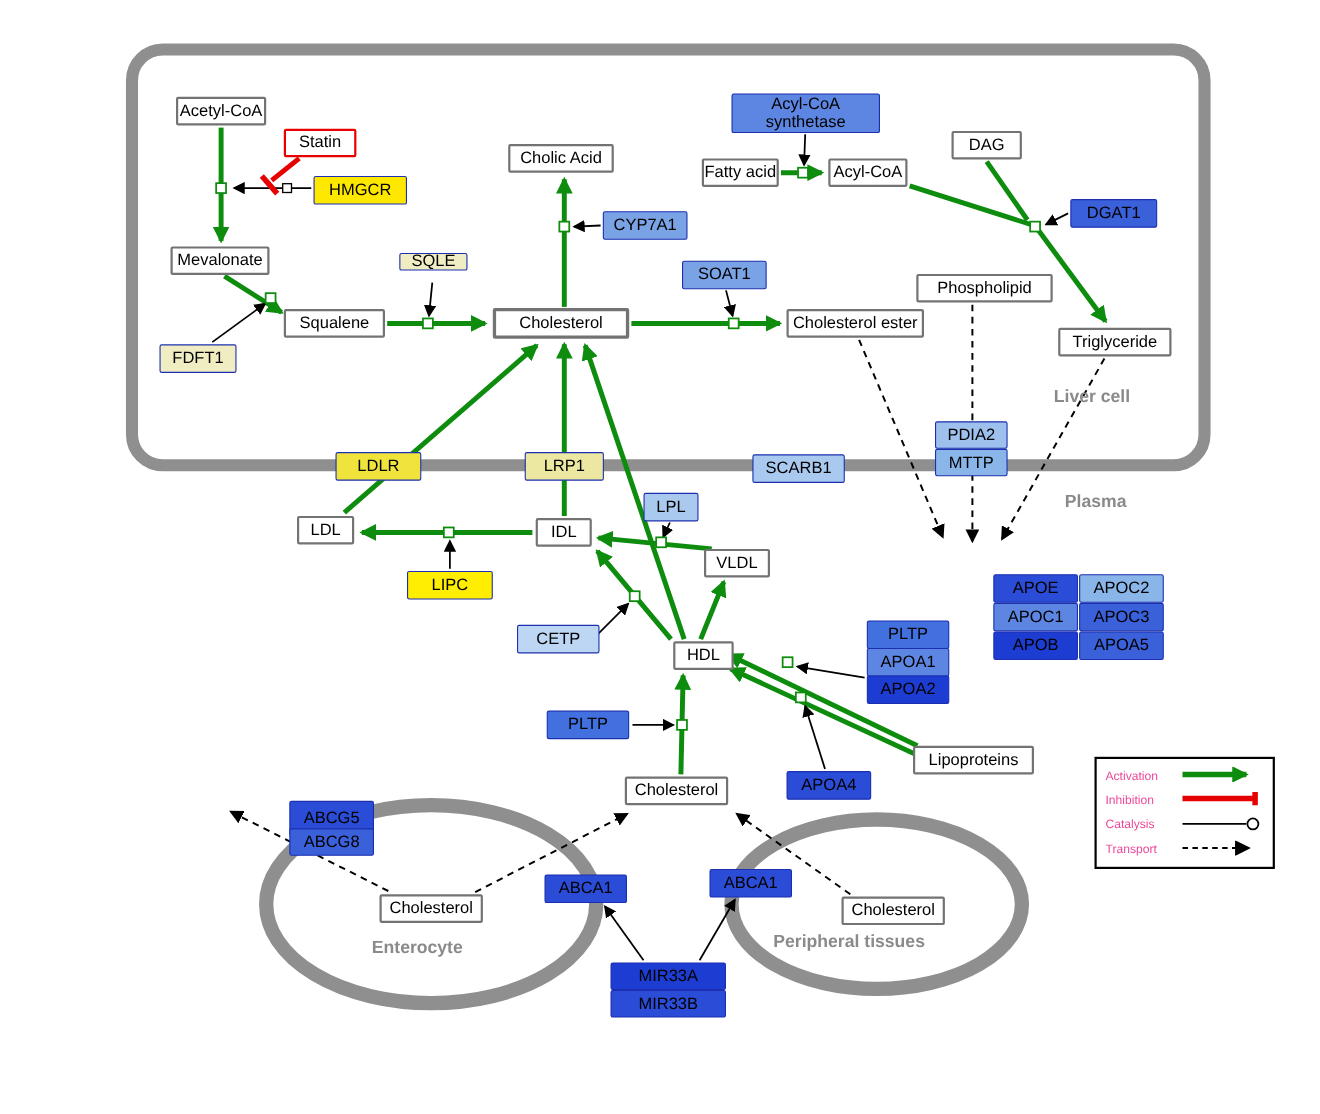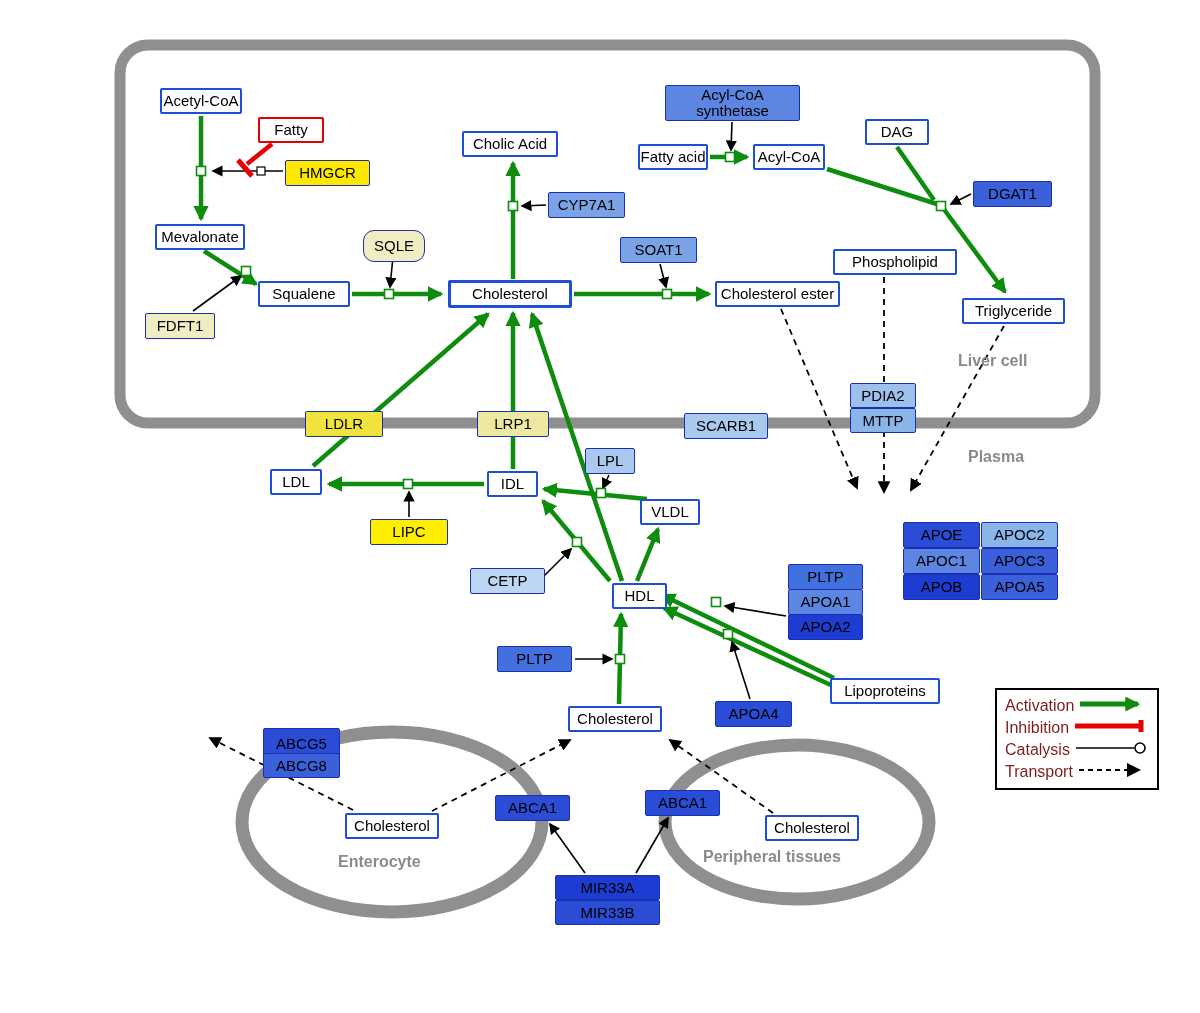--- a/index.html
+++ b/index.html
@@ -1,36 +1,36 @@
 <!DOCTYPE html>
 <html><head>
 <meta charset="utf-8">
 <style>
   html,body{margin:0;padding:0;background:#fff;}
   .canvas{position:relative;width:1200px;height:1013px;background:#fff;
           font-family:"Liberation Sans",sans-serif;overflow:hidden;}
   svg.layer{position:absolute;left:0;top:0;}
   .node{position:absolute;display:flex;align-items:center;justify-content:center;
         text-align:center;font-size:15px;color:#000;background:#fff;
-        border:2px solid #1d4ed8;border-radius:2px;box-sizing:border-box;line-height:1.05;}
+        border:2px solid #737373;border-radius:2px;box-sizing:border-box;line-height:1.05;}
   .bold-border{border-width:3px;}
   .statin{border-color:#e60000;border-width:2.5px;}
   .gene{border-width:1.5px;border-color:#1b2fb0;}
   .yellow{background:#ffe800;} .yellow2{background:#f0e43c;} .yellow3{background:#ffee00;}
   .paleyellow{background:#f1edc3;} .paleyellow2{background:#ece8a2;}
   .b1{background:#bcd6f3;} .b2{background:#a9c9ef;} .b3{background:#9dc0ec;}
   .b4{background:#8ab5e9;} .b5{background:#7aa3e6;} .b6{background:#5c86e2;}
   .b7{background:#4270de;} .b8{background:#3a60da;} .b9{background:#2a4cd6;}
   .b10{background:#1c3cd2;}
   .region{position:absolute;font-size:16px;font-weight:bold;color:#8a8a8a;}
   .legend{position:absolute;left:995px;top:688px;width:164px;height:102px;background:#fff;
           border:2px solid #000;box-sizing:border-box;padding:7px 8px;display:flex;
           flex-direction:column;justify-content:space-between;}
   .legend-row{display:flex;align-items:center;justify-content:space-between;
-              font-size:16px;color:#7f1d1d;}
+              font-size:11px;color:#ec4899;}
   .legend-row .sym{flex:0 0 80px;text-align:right;}
 </style>
 </head>
 <body>
 
 <div class="canvas">
 
   <svg class="layer" width="1200" height="1013" viewBox="0 0 1200 1013">
     <defs>
       <marker id="ag" viewBox="0 0 10 10" refX="8.5" refY="5" markerWidth="3.4" markerHeight="3.4" orient="auto">
@@ -117,42 +117,42 @@
 
     <rect x="257" y="167" width="8" height="8" fill="#fff" stroke="#000" stroke-width="1.2"></rect>
   </svg>
 
   <div class="region" style="left:958px;top:352px;">Liver cell</div>
   <div class="region" style="left:968px;top:448px;">Plasma</div>
   <div class="region" style="left:338px;top:853px;">Enterocyte</div>
   <div class="region" style="left:703px;top:848px;">Peripheral tissues</div>
 
   <div class="node" style="left:160px;top:88px;width:82px;height:26px;">Acetyl-CoA</div>
-  <div class="node statin" style="left:258px;top:117px;width:66px;height:26px;">Fatty</div>
+  <div class="node statin" style="left:258px;top:117px;width:66px;height:26px;">Statin</div>
   <div class="node" style="left:155px;top:224px;width:90px;height:26px;">Mevalonate</div>
   <div class="node" style="left:258px;top:281px;width:92px;height:26px;">Squalene</div>
   <div class="node" style="left:462px;top:131px;width:96px;height:26px;">Cholic Acid</div>
   <div class="node bold-border" style="left:448px;top:280px;width:124px;height:28px;">Cholesterol</div>
   <div class="node" style="left:638px;top:144px;width:70px;height:26px;">Fatty acid</div>
   <div class="node" style="left:753px;top:144px;width:72px;height:26px;">Acyl-CoA</div>
   <div class="node" style="left:865px;top:119px;width:64px;height:26px;">DAG</div>
   <div class="node" style="left:833px;top:249px;width:124px;height:26px;">Phospholipid</div>
   <div class="node" style="left:715px;top:281px;width:125px;height:26px;">Cholesterol ester</div>
   <div class="node" style="left:962px;top:298px;width:103px;height:26px;">Triglyceride</div>
   <div class="node" style="left:270px;top:469px;width:52px;height:26px;">LDL</div>
   <div class="node" style="left:487px;top:471px;width:51px;height:26px;">IDL</div>
   <div class="node" style="left:640px;top:499px;width:60px;height:26px;">VLDL</div>
   <div class="node" style="left:600px;top:583px;width:55px;height:26px;margin-left:12px;">HDL</div>
   <div class="node" style="left:830px;top:678px;width:110px;height:26px;">Lipoproteins</div>
   <div class="node" style="left:568px;top:706px;width:94px;height:26px;">Cholesterol</div>
   <div class="node" style="left:345px;top:813px;width:94px;height:26px;">Cholesterol</div>
   <div class="node" style="left:765px;top:815px;width:94px;height:26px;">Cholesterol</div>
 
   <div class="node gene yellow" style="left:285px;top:160px;width:85px;height:26px;">HMGCR</div>
-  <div class="node gene paleyellow" style="left:363px;top:230px;width:62px;height:32px;border-radius:11px;">SQLE</div>
+  <div class="node gene paleyellow" style="left:363px;top:230px;width:62px;height:16px;">SQLE</div>
   <div class="node gene paleyellow" style="left:145px;top:313px;width:70px;height:26px;">FDFT1</div>
   <div class="node gene b5" style="left:548px;top:192px;width:77px;height:26px;">CYP7A1</div>
   <div class="node gene b5" style="left:620px;top:237px;width:77px;height:26px;">SOAT1</div>
   <div class="node gene b6" style="left:665px;top:85px;width:135px;height:36px;">Acyl-CoA synthetase</div>
   <div class="node gene b8" style="left:973px;top:181px;width:79px;height:26px;">DGAT1</div>
   <div class="node gene yellow2" style="left:305px;top:411px;width:78px;height:26px;">LDLR</div>
   <div class="node gene paleyellow2" style="left:477px;top:411px;width:72px;height:26px;">LRP1</div>
   <div class="node gene b2" style="left:684px;top:413px;width:84px;height:26px;">SCARB1</div>
   <div class="node gene b3" style="left:850px;top:383px;width:66px;height:25px;">PDIA2</div>
   <div class="node gene b4" style="left:850px;top:408px;width:66px;height:25px;">MTTP</div>

